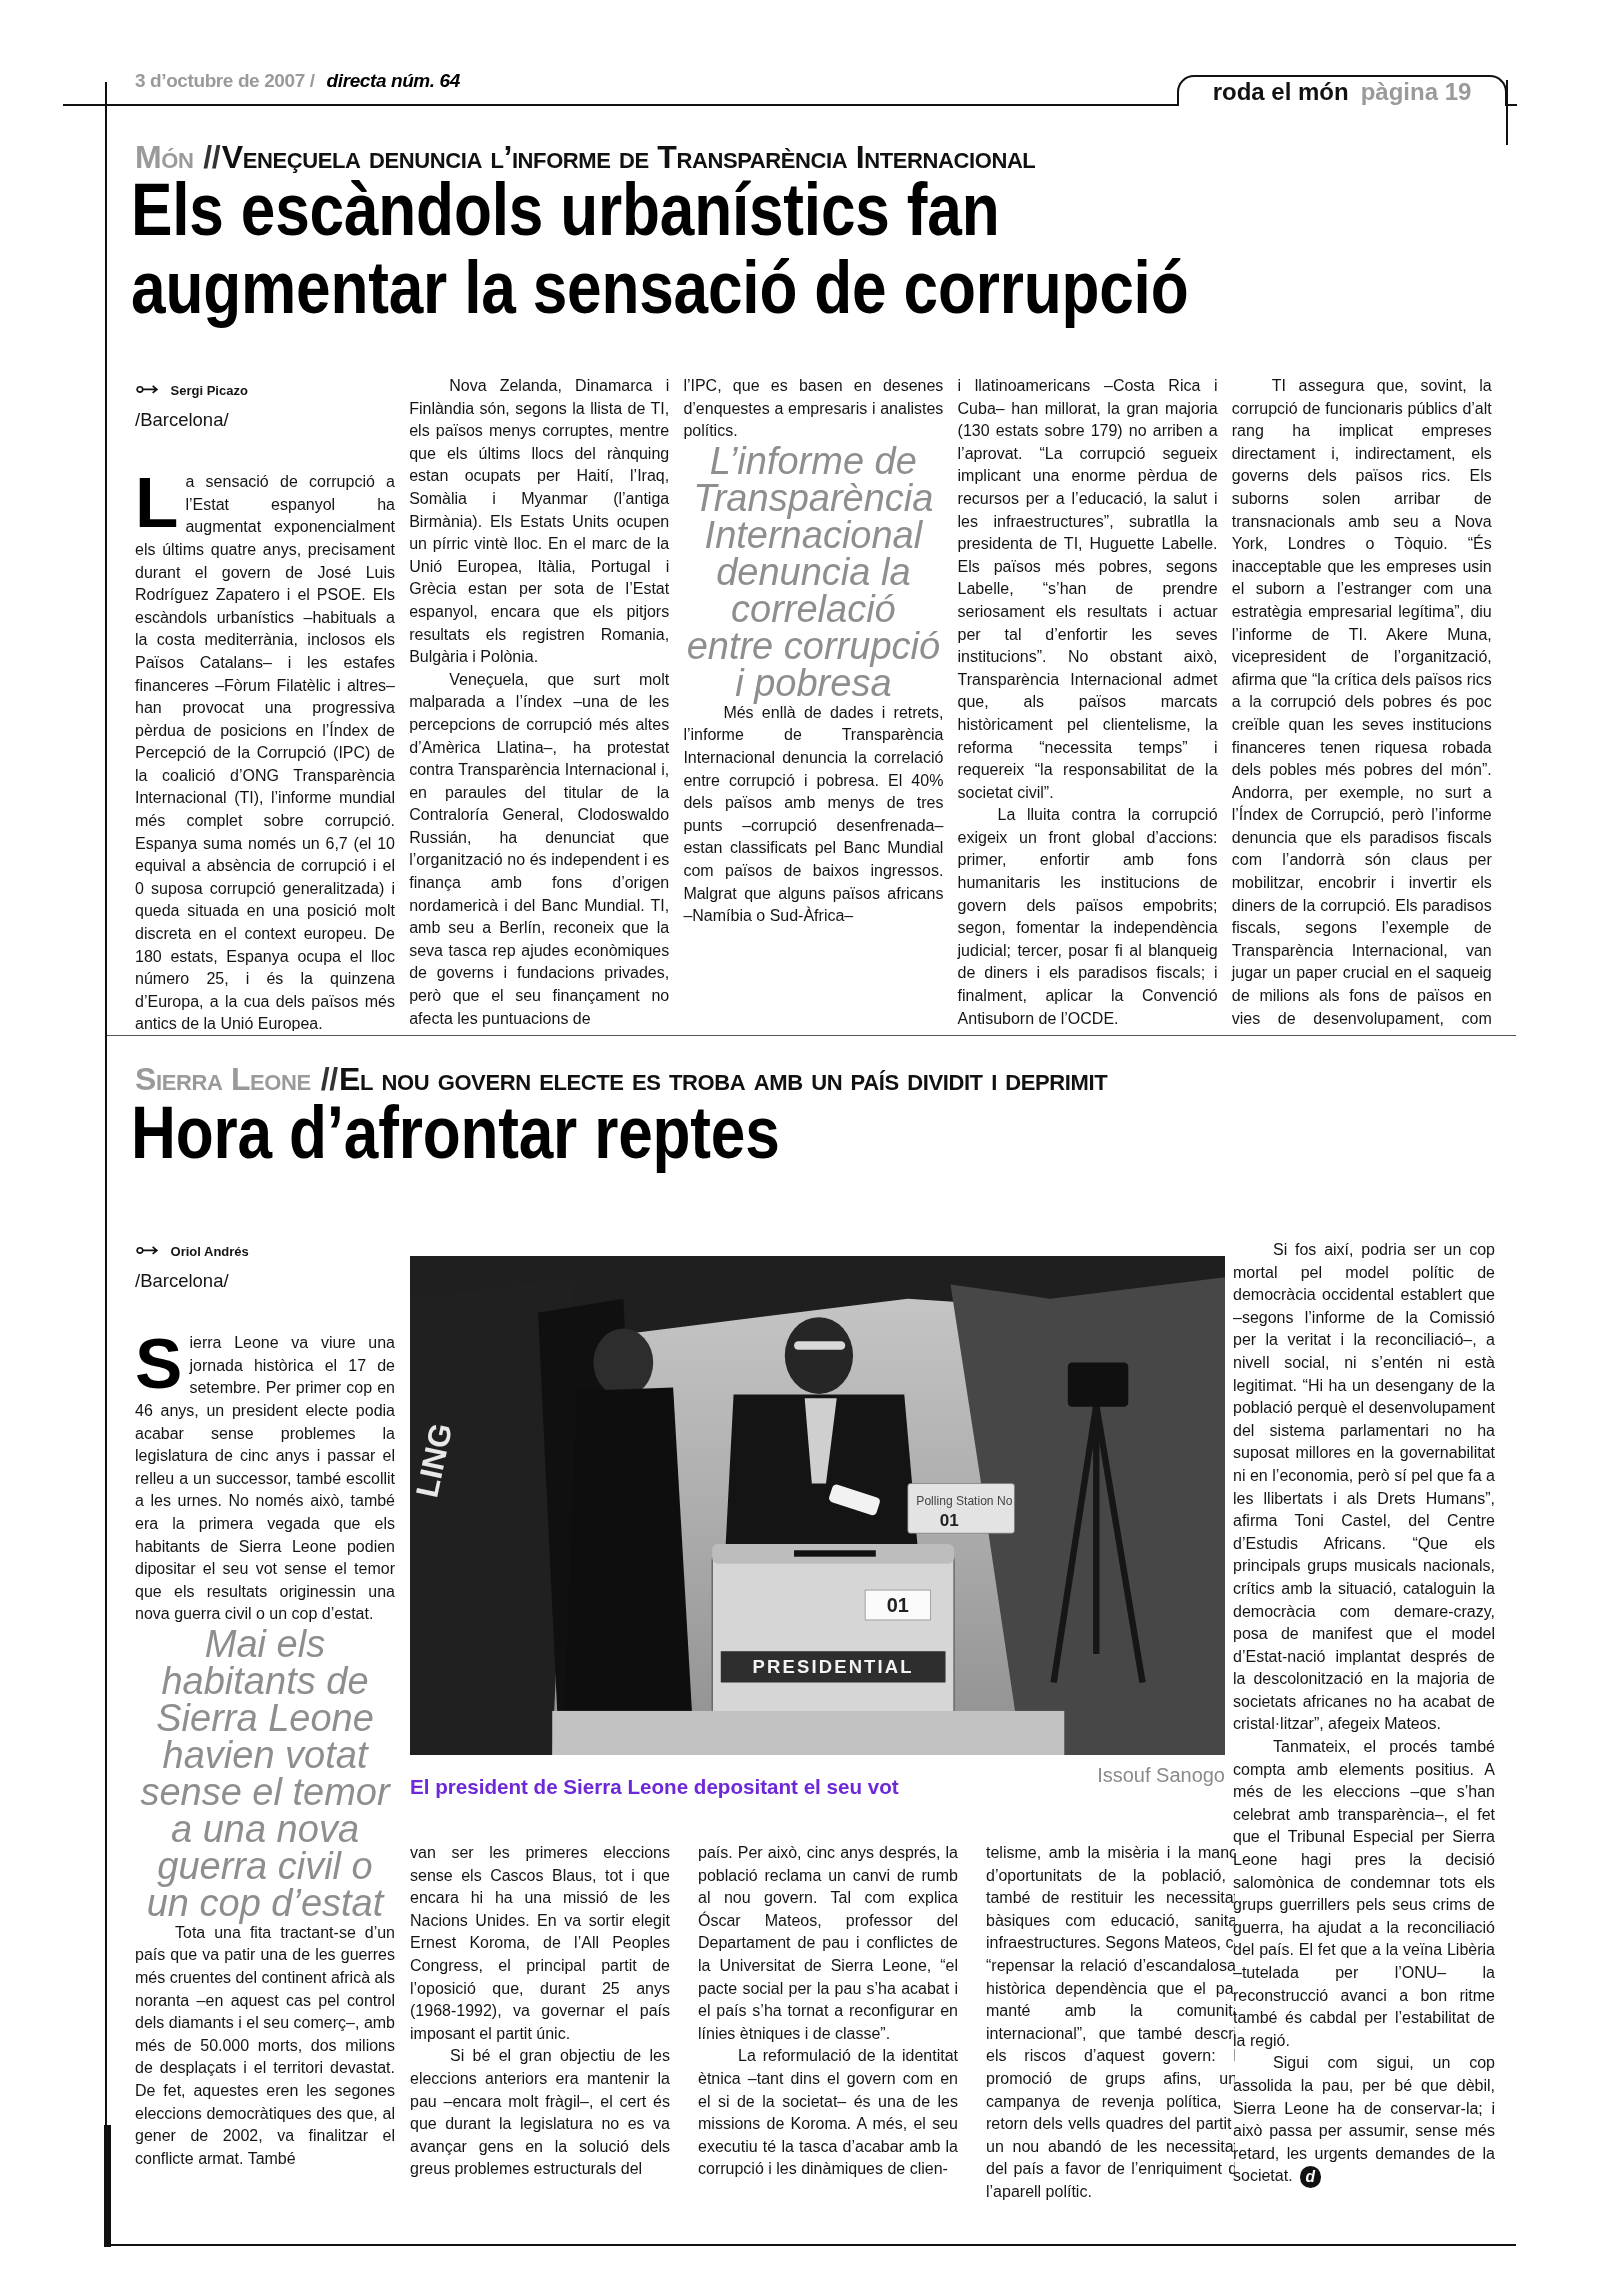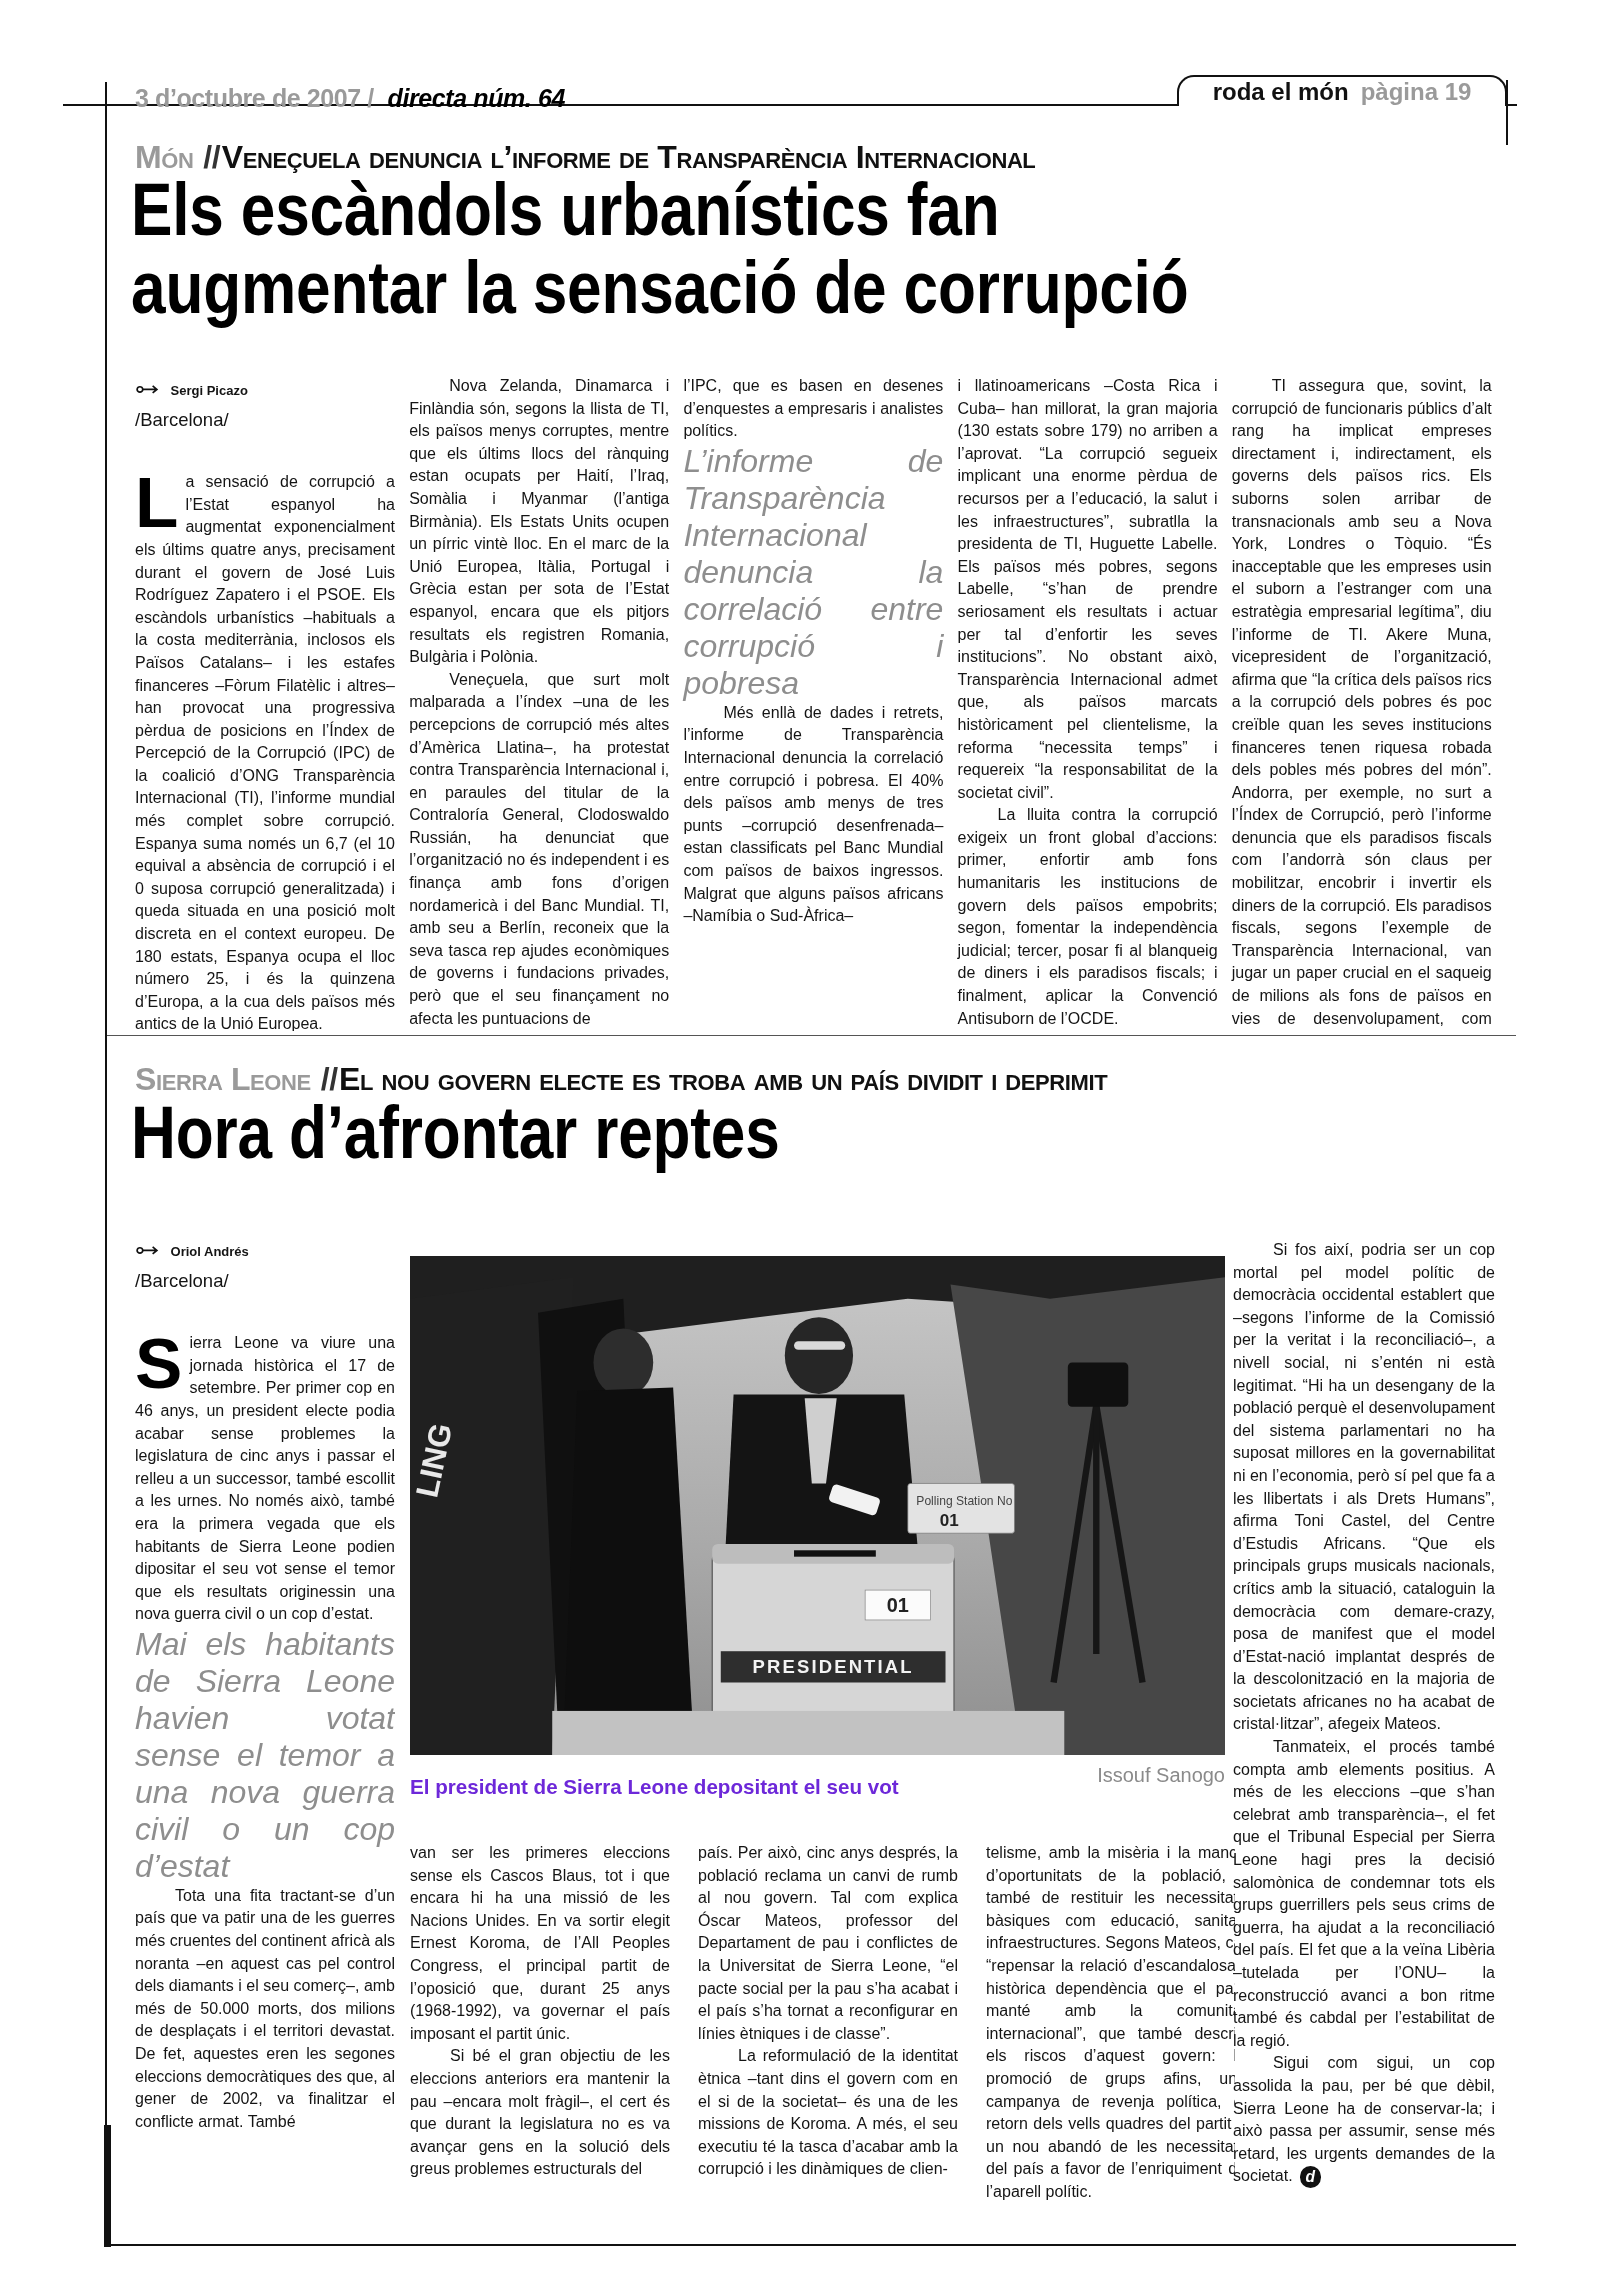--- a/index.html
+++ b/index.html
@@ -7,21 +7,21 @@
         font-family:"Liberation Sans",sans-serif;color:#111;}
   
   .rule{position:absolute;background:#111;}
   .rule-top{left:63px;top:104px;width:1454px;height:2.1px;}
   .rule-left{left:105px;top:82px;width:2.1px;height:2164px;}
   .rule-left-thick{left:104px;top:2125px;width:7.1px;height:122px;}
   .rule-right-tick{left:1506px;top:80px;width:2.1px;height:65px;}
   .rule-mid{left:107px;top:1035px;width:1409px;height:1.4px;background:#555;}
   .rule-bottom{left:105px;top:2244px;width:1411px;height:2.1px;}
   
-  .masthead{position:absolute;left:135px;top:84px;font-size:25px;letter-spacing:-0.4px;}
+  .masthead{position:absolute;left:135px;top:70px;font-size:19px;letter-spacing:-0.4px;}
   .masthead .date{color:#9a9a9a;font-weight:700;}
   .masthead .issue{color:#000;font-weight:800;font-style:italic;margin-left:7.1px;}
   .tab{position:absolute;left:1177px;top:75px;width:326px;height:29px;background:#fff;
        border:2.1px solid #111;border-bottom:none;border-radius:17px 17px 0 0;
        display:flex;align-items:center;justify-content:center;gap:12px;font-size:24px;font-weight:800;}
   .tab .tab-name{color:#111;}
   .tab .tab-page{color:#9a9a9a;}
   
   .kicker{position:absolute;left:135px;font-size:32px;font-weight:700;font-variant:small-caps;
           letter-spacing:-0.4px;white-space:nowrap;}
@@ -32,22 +32,22 @@
   .headline .hl{font-size:74px;}
   
   .bodytext{font-size:16px;line-height:22.6px;text-align:justify;color:#141414;}
   .bodytext p{margin:0;}
   .bodytext p.ind{text-indent:2.5em;}
   .byline{margin:4.3px 0 40px 0;text-align:left;}
   .byline .name{font-weight:800;font-size:13px;}
   .byline .place{font-size:18.5px;margin-top:5.7px;}
   .byline-icon{display:inline-block;vertical-align:middle;margin-right:7.1px;}
   .dropcap{float:left;font-weight:800;font-size:71px;line-height:0.8;padding:4.3px 7.1px 0 0;color:#000;}
-  .pullquote{margin:24px 1.4px 27px 1.4px;font-size:32px;line-height:37px;color:#8e8e8e;
-             font-style:italic;text-indent:0;}
+  .pullquote{margin:24px 1.4px 27px 1.4px;font-size:38px;line-height:37px;color:#8e8e8e;
+             font-style:italic;text-align:center;text-indent:0;}
   .endmark{display:inline-block;width:21.3px;height:21.3px;border-radius:50%;background:#111;color:#fff;
            font-weight:800;font-style:italic;font-size:15.6px;line-height:21.3px;text-align:center;
            vertical-align:middle;margin-left:7.1px;text-indent:0;}
   
   .a1-cols{position:absolute;left:135px;top:375px;width:1361px;height:656px;display:flex;gap:14.2px;overflow:hidden;}
   .col{width:260px;flex:none;}
   
   .a2-col1{position:absolute;left:135px;top:1236px;width:260px;height:1006px;overflow:hidden;}
   .photo{position:absolute;left:410px;top:1256px;width:815px;height:499px;background:#9a9a9a;overflow:hidden;}
   .caption-row{position:absolute;left:410px;top:1764px;width:815px;display:flex;align-items:flex-start;}

